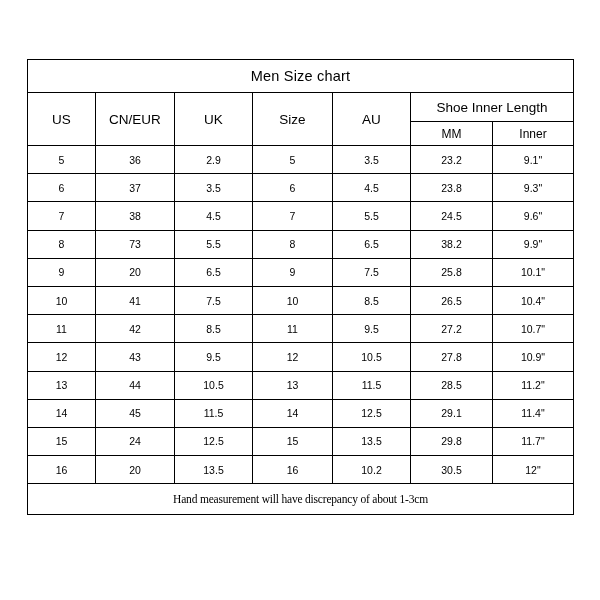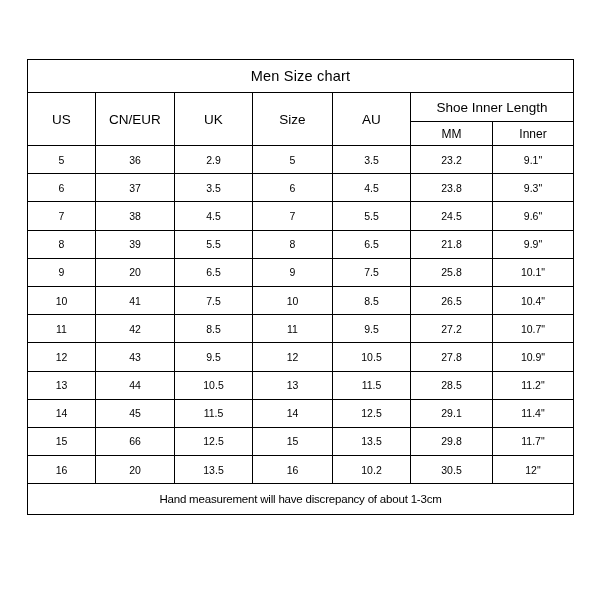--- a/index.html
+++ b/index.html
@@ -57,21 +57,21 @@
     font-weight: normal;
   }
   .data-cell {
     height: 27.2px;
     font-size: 10.5px;
   }
   .footer-cell {
     height: 30px;
     font-size: 11.5px;
     font-weight: bold;
-    font-family: Liberation Sans, sans-serif;
+    font-family: Liberation Serif, serif;
     letter-spacing: -0.2px;
   }
   .note {
     position: absolute;
     left: 29px;
     top: 496px;
     font-size: 12px;
     font-weight: bold;
     font-family: "Liberation Mono", monospace;
     letter-spacing: -0.3px;
@@ -140,25 +140,25 @@
           <td class="data-cell">7</td>
           <td class="data-cell">38</td>
           <td class="data-cell">4.5</td>
           <td class="data-cell">7</td>
           <td class="data-cell">5.5</td>
           <td class="data-cell">24.5</td>
           <td class="data-cell">9.6"</td>
         </tr>
         <tr>
           <td class="data-cell">8</td>
-          <td class="data-cell">39</td>
+          <td class="data-cell">73</td>
           <td class="data-cell">5.5</td>
           <td class="data-cell">8</td>
           <td class="data-cell">6.5</td>
-          <td class="data-cell">21.8</td>
+          <td class="data-cell">38.2</td>
           <td class="data-cell">9.9"</td>
         </tr>
         <tr>
           <td class="data-cell">9</td>
           <td class="data-cell">20</td>
           <td class="data-cell">6.5</td>
           <td class="data-cell">9</td>
           <td class="data-cell">7.5</td>
           <td class="data-cell">25.8</td>
           <td class="data-cell">10.1"</td>
@@ -203,21 +203,21 @@
           <td class="data-cell">14</td>
           <td class="data-cell">45</td>
           <td class="data-cell">11.5</td>
           <td class="data-cell">14</td>
           <td class="data-cell">12.5</td>
           <td class="data-cell">29.1</td>
           <td class="data-cell">11.4"</td>
         </tr>
         <tr>
           <td class="data-cell">15</td>
-          <td class="data-cell">66</td>
+          <td class="data-cell">24</td>
           <td class="data-cell">12.5</td>
           <td class="data-cell">15</td>
           <td class="data-cell">13.5</td>
           <td class="data-cell">29.8</td>
           <td class="data-cell">11.7"</td>
         </tr>
         <tr>
           <td class="data-cell">16</td>
           <td class="data-cell">20</td>
           <td class="data-cell">13.5</td>

